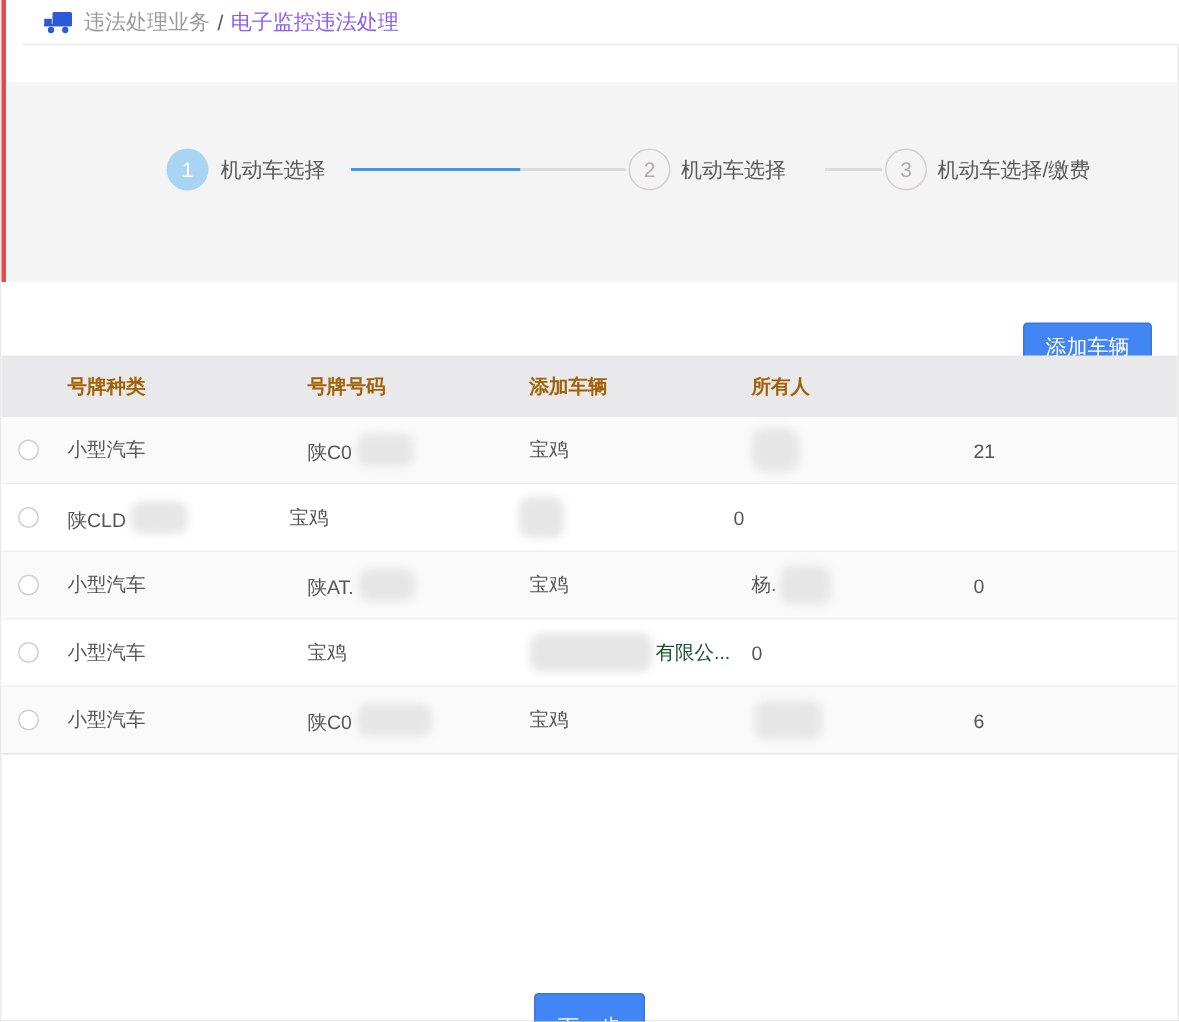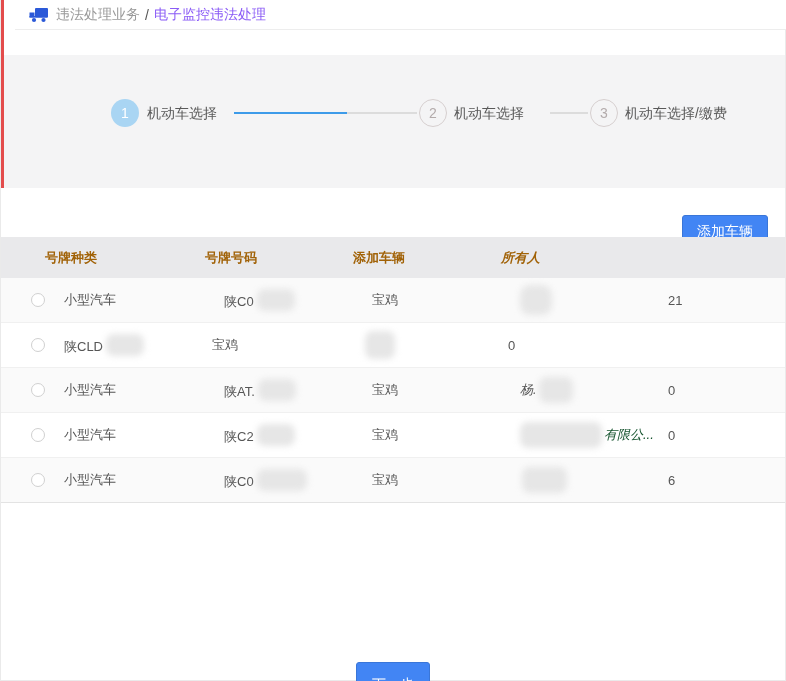--- a/index.html
+++ b/index.html
@@ -55,29 +55,29 @@
   .add-btn{position:absolute;right:17px;top:11px;width:86px;height:34px;margin-top:16px;}
 
   
   .vtable{position:absolute;left:0;top:237px;width:100%;}
   .thead{
     display:flex;align-items:center;height:41px;background:#e9e9eb;
     font-size:13px;font-weight:bold;color:#a16207;
   }
   .trow{
     display:flex;align-items:center;height:44px;background:#fff;
-    border-bottom:1px solid #f0f0f0;font-size:13px;color:#555;padding-left:19px;
+    border-bottom:1px solid #f0f0f0;font-size:13px;color:#555;
   }
   .trow:nth-child(even){background:#fafafa;}
   .trow:last-child{border-bottom:1px solid #e3e3e3;}
   .c0{width:36px;box-sizing:border-box;padding-left:11px;display:flex;align-items:center;}
   .c1{width:160px;box-sizing:border-box;padding-left:8px;}
   .c2{width:148px;box-sizing:border-box;padding-left:8px;}
   .c3{width:148px;box-sizing:border-box;padding-left:8px;}
-  .c4{width:148px;box-sizing:border-box;padding-left:8px;display:flex;align-items:center;white-space:nowrap;font-style:italic;}
+  .c4{width:148px;box-sizing:border-box;padding-left:8px;display:flex;align-items:center;white-space:nowrap;}
   .c5{flex:1;box-sizing:border-box;padding-left:8px;}
   .radio{
     width:14px;height:14px;border-radius:50%;border:1px solid #d0d0d0;background:#fff;
     display:inline-block;cursor:pointer;box-sizing:border-box;
   }
   .plate-cell{display:flex;align-items:flex-end;white-space:nowrap;}
   .blob{
     display:inline-block;background:#e6e6e6;border-radius:8px;
     filter:blur(3px);vertical-align:middle;
   }
@@ -191,24 +191,20 @@
         <span class="blob owner-blob-3"></span>
       </div>
       <div class="c5">0</div>
     </div>
 
     <div class="trow">
       <div class="c0">
           <span class="radio"></span>
         </div>
       <div class="c1">小型汽车</div>
-      <div class="c2 plate-cell">
-        <span>陕C2</span>
-        <span class="blob plate-blob"></span>
-      </div>
       <div class="c3">宝鸡</div>
       <div class="c4">
         <span class="blob owner-blob-4"></span>
         <span class="owner-suffix">有限公...</span>
       </div>
       <div class="c5">0</div>
     </div>
 
     <div class="trow">
       <div class="c0">

